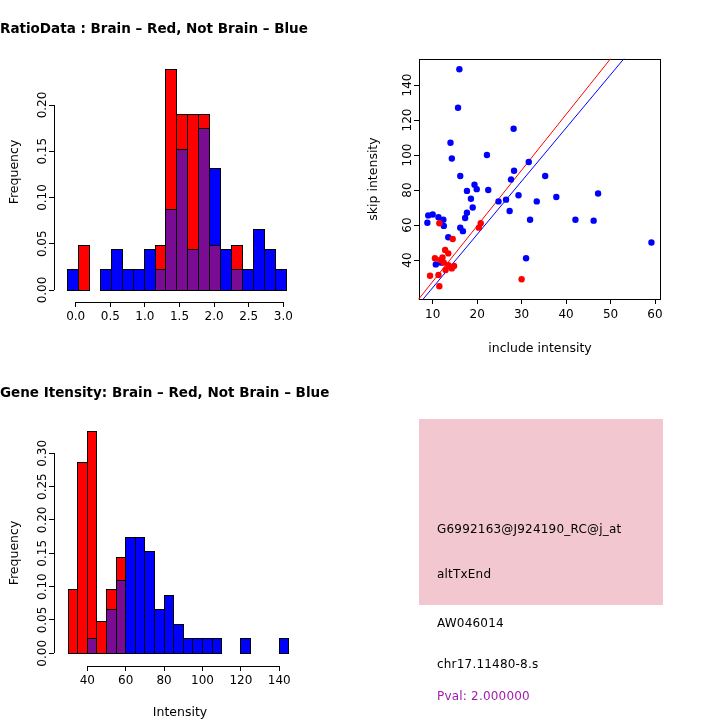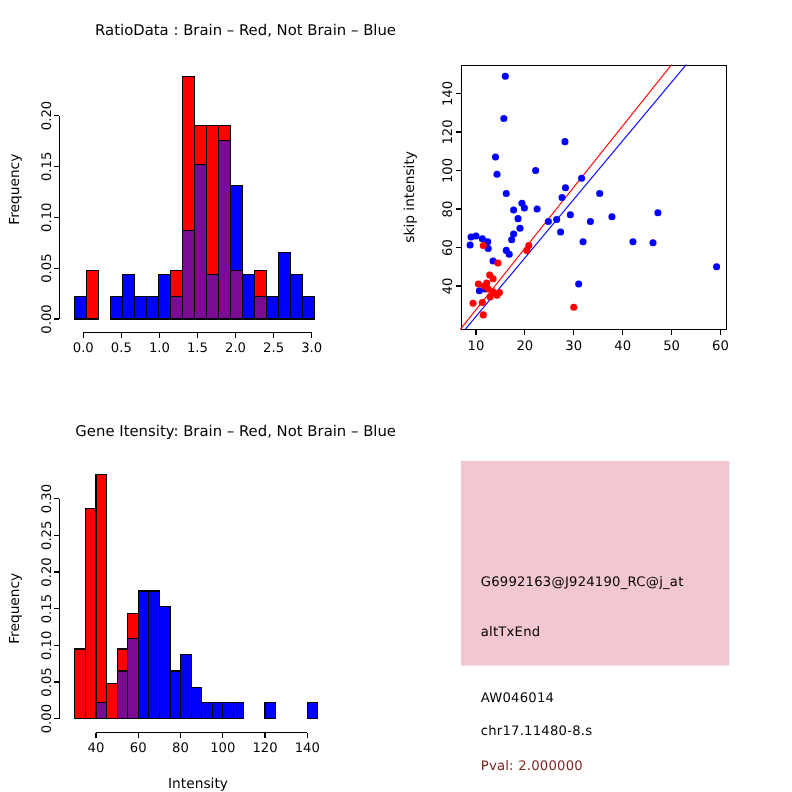--- a/index.html
+++ b/index.html
@@ -1,22 +1,22 @@
 <!DOCTYPE html>
 <html><head>
 <meta charset="utf-8">
 <style>
   html,body{margin:0;padding:0;background:#ffffff;}
   .stage{position:relative;width:720px;height:720px;background:#ffffff;
          font-family:"DejaVu Sans",sans-serif;color:#000;overflow:hidden;}
   .panel{position:absolute;width:360px;height:360px;}
   .chart{position:absolute;left:0;top:0;width:360px;height:360px;}
   .chart svg{position:absolute;left:0;top:0;}
-  .title{position:absolute;left:0;right:0;top:20px;text-align:right;
-         font-weight:normal;font-size:13.5px;white-space:nowrap;}
+  .title{position:absolute;left:0;right:0;top:20px;text-align:left;
+         font-weight:bold;font-size:13.5px;white-space:nowrap;}
   .xlabel{position:absolute;left:0;right:0;top:340px;text-align:center;font-size:12.5px;}
   .ylabel{position:absolute;white-space:nowrap;font-size:12.5px;
           transform:translate(-50%,-50%) rotate(-90deg);}
   .info-box{position:absolute;left:59px;top:59px;width:244px;height:186px;}
   .info-line{position:absolute;left:18px;font-size:12px;letter-spacing:.2px;white-space:nowrap;}
   svg text{font-family:"DejaVu Sans",sans-serif;fill:#000;}
 </style>
 </head>
 <body>
 
@@ -169,20 +169,21 @@
           <circle cx="78.47980000000001" cy="275.05" r="3.2" fill="#ff0000"></circle>
           <circle cx="79.369" cy="286.25" r="3.2" fill="#ff0000"></circle>
           <circle cx="118.9384" cy="227.625" r="3.2" fill="#ff0000"></circle>
           <circle cx="120.7168" cy="223.25" r="3.2" fill="#ff0000"></circle>
           <circle cx="161.62" cy="279.25" r="3.2" fill="#ff0000"></circle>
           <circle cx="88.261" cy="253.35" r="3.2" fill="#ff0000"></circle>
           <circle cx="82.4812" cy="257.375" r="3.2" fill="#ff0000"></circle>
         </svg>
       </div>
     <div class="ylabel" style="left:12px;top:179px">skip intensity</div>
+    <div class="xlabel">include intensity</div>
   </section>
 
   <section class="panel" style="left:0;top:364px">
     <div class="title">Gene Itensity: Brain – Red, Not Brain – Blue</div>
     <div class="chart">
         <svg width="360" height="360">
           <line x1="87.3" x2="279.3" y1="302" y2="302" shape-rendering="crispEdges" stroke="#000000"></line>
           <line x1="87.3" x2="87.3" y1="302" y2="307" shape-rendering="crispEdges" stroke="#000000"></line>
           <text x="87.3" y="320" text-anchor="middle" font-size="12">40</text>
           <line x1="125.69999999999999" x2="125.69999999999999" y1="302" y2="307" shape-rendering="crispEdges" stroke="#000000"></line>
@@ -234,19 +235,19 @@
         </svg>
       </div>
     <div class="ylabel" style="left:13px;top:189px">Frequency</div>
     <div class="xlabel">Intensity</div>
   </section>
 
   <section class="panel" style="left:360px;top:360px">
     <div class="info-box" id="info-box" style="background: rgb(242, 199, 208);">
       <div class="info-line" style="top:103px">G6992163@J924190_RC@j_at</div>
       <div class="info-line" style="top:148px">altTxEnd</div>
-      <div class="info-line" style="top:208px">AW046014</div>
+      <div class="info-line" style="top:197px">AW046014</div>
       <div class="info-line" style="top:238px">chr17.11480-8.s</div>
-      <div class="info-line" id="pval-line" style="top: 270px; color: #7f1d1d;">Pval: 2.000000</div>
+      <div class="info-line" id="pval-line" style="top: 270px; color: #a21caf;">Pval: 2.000000</div>
     </div>
   </section>
 
 </div>
 
 </body></html>

